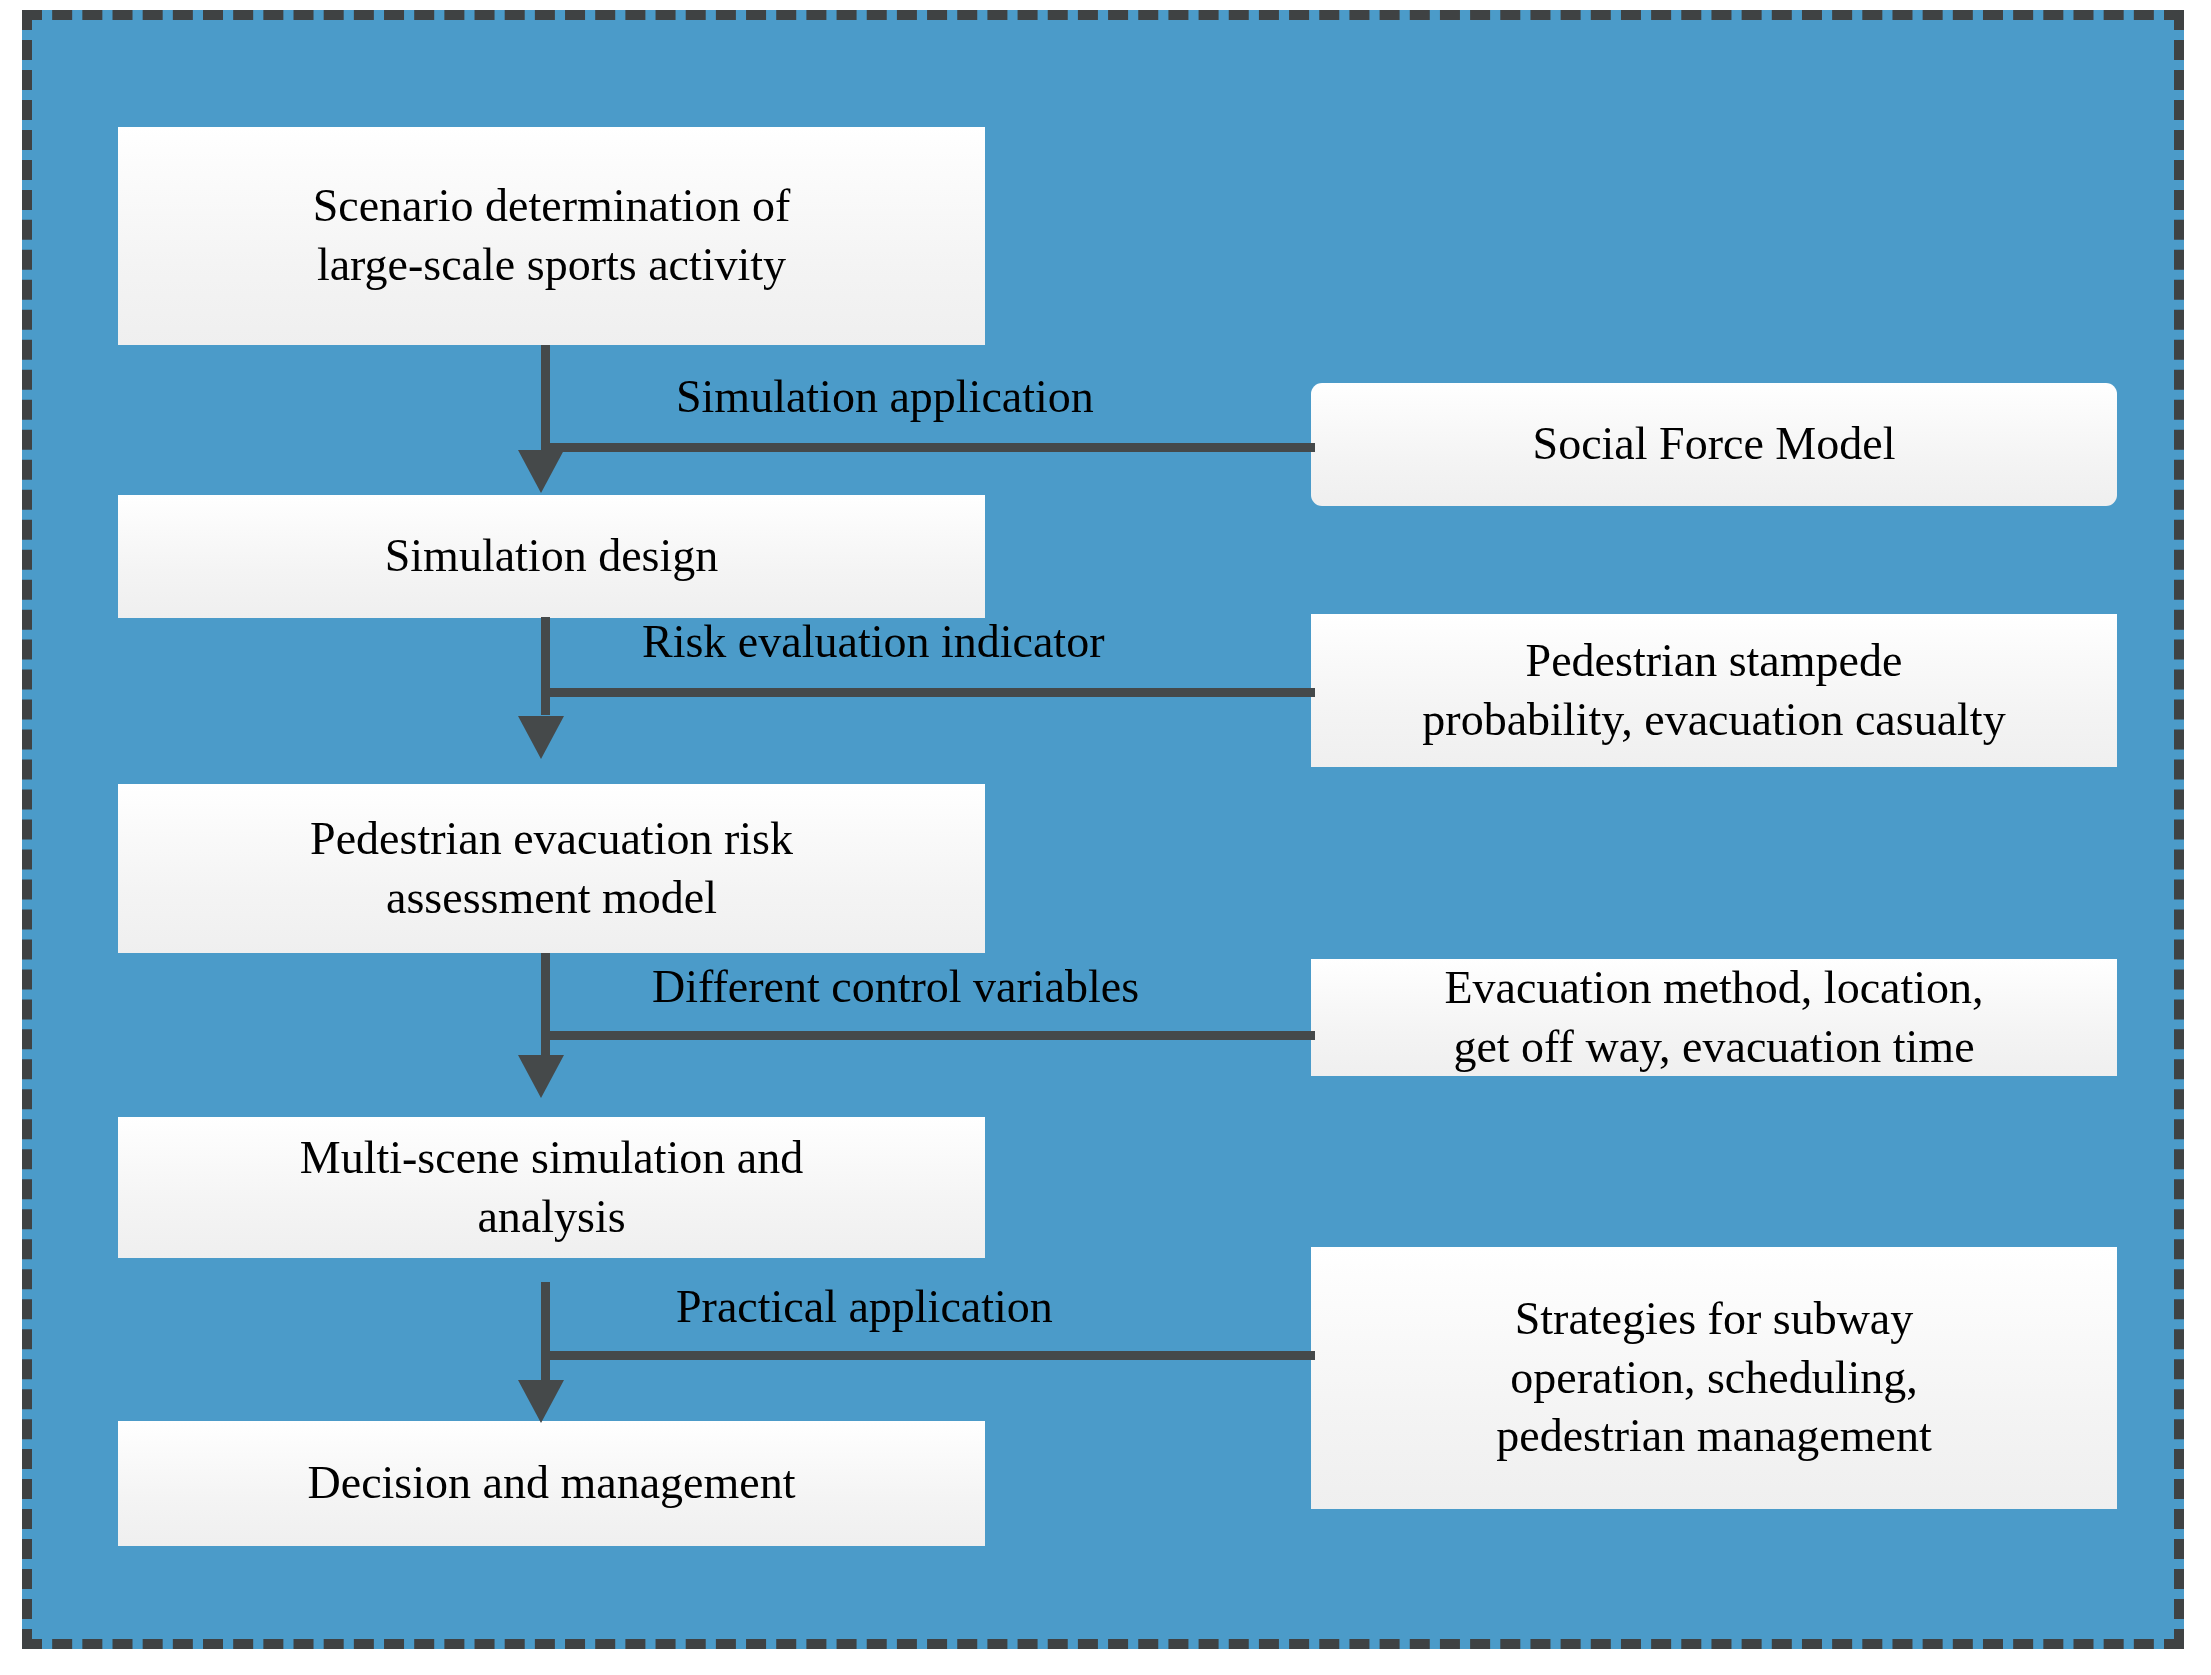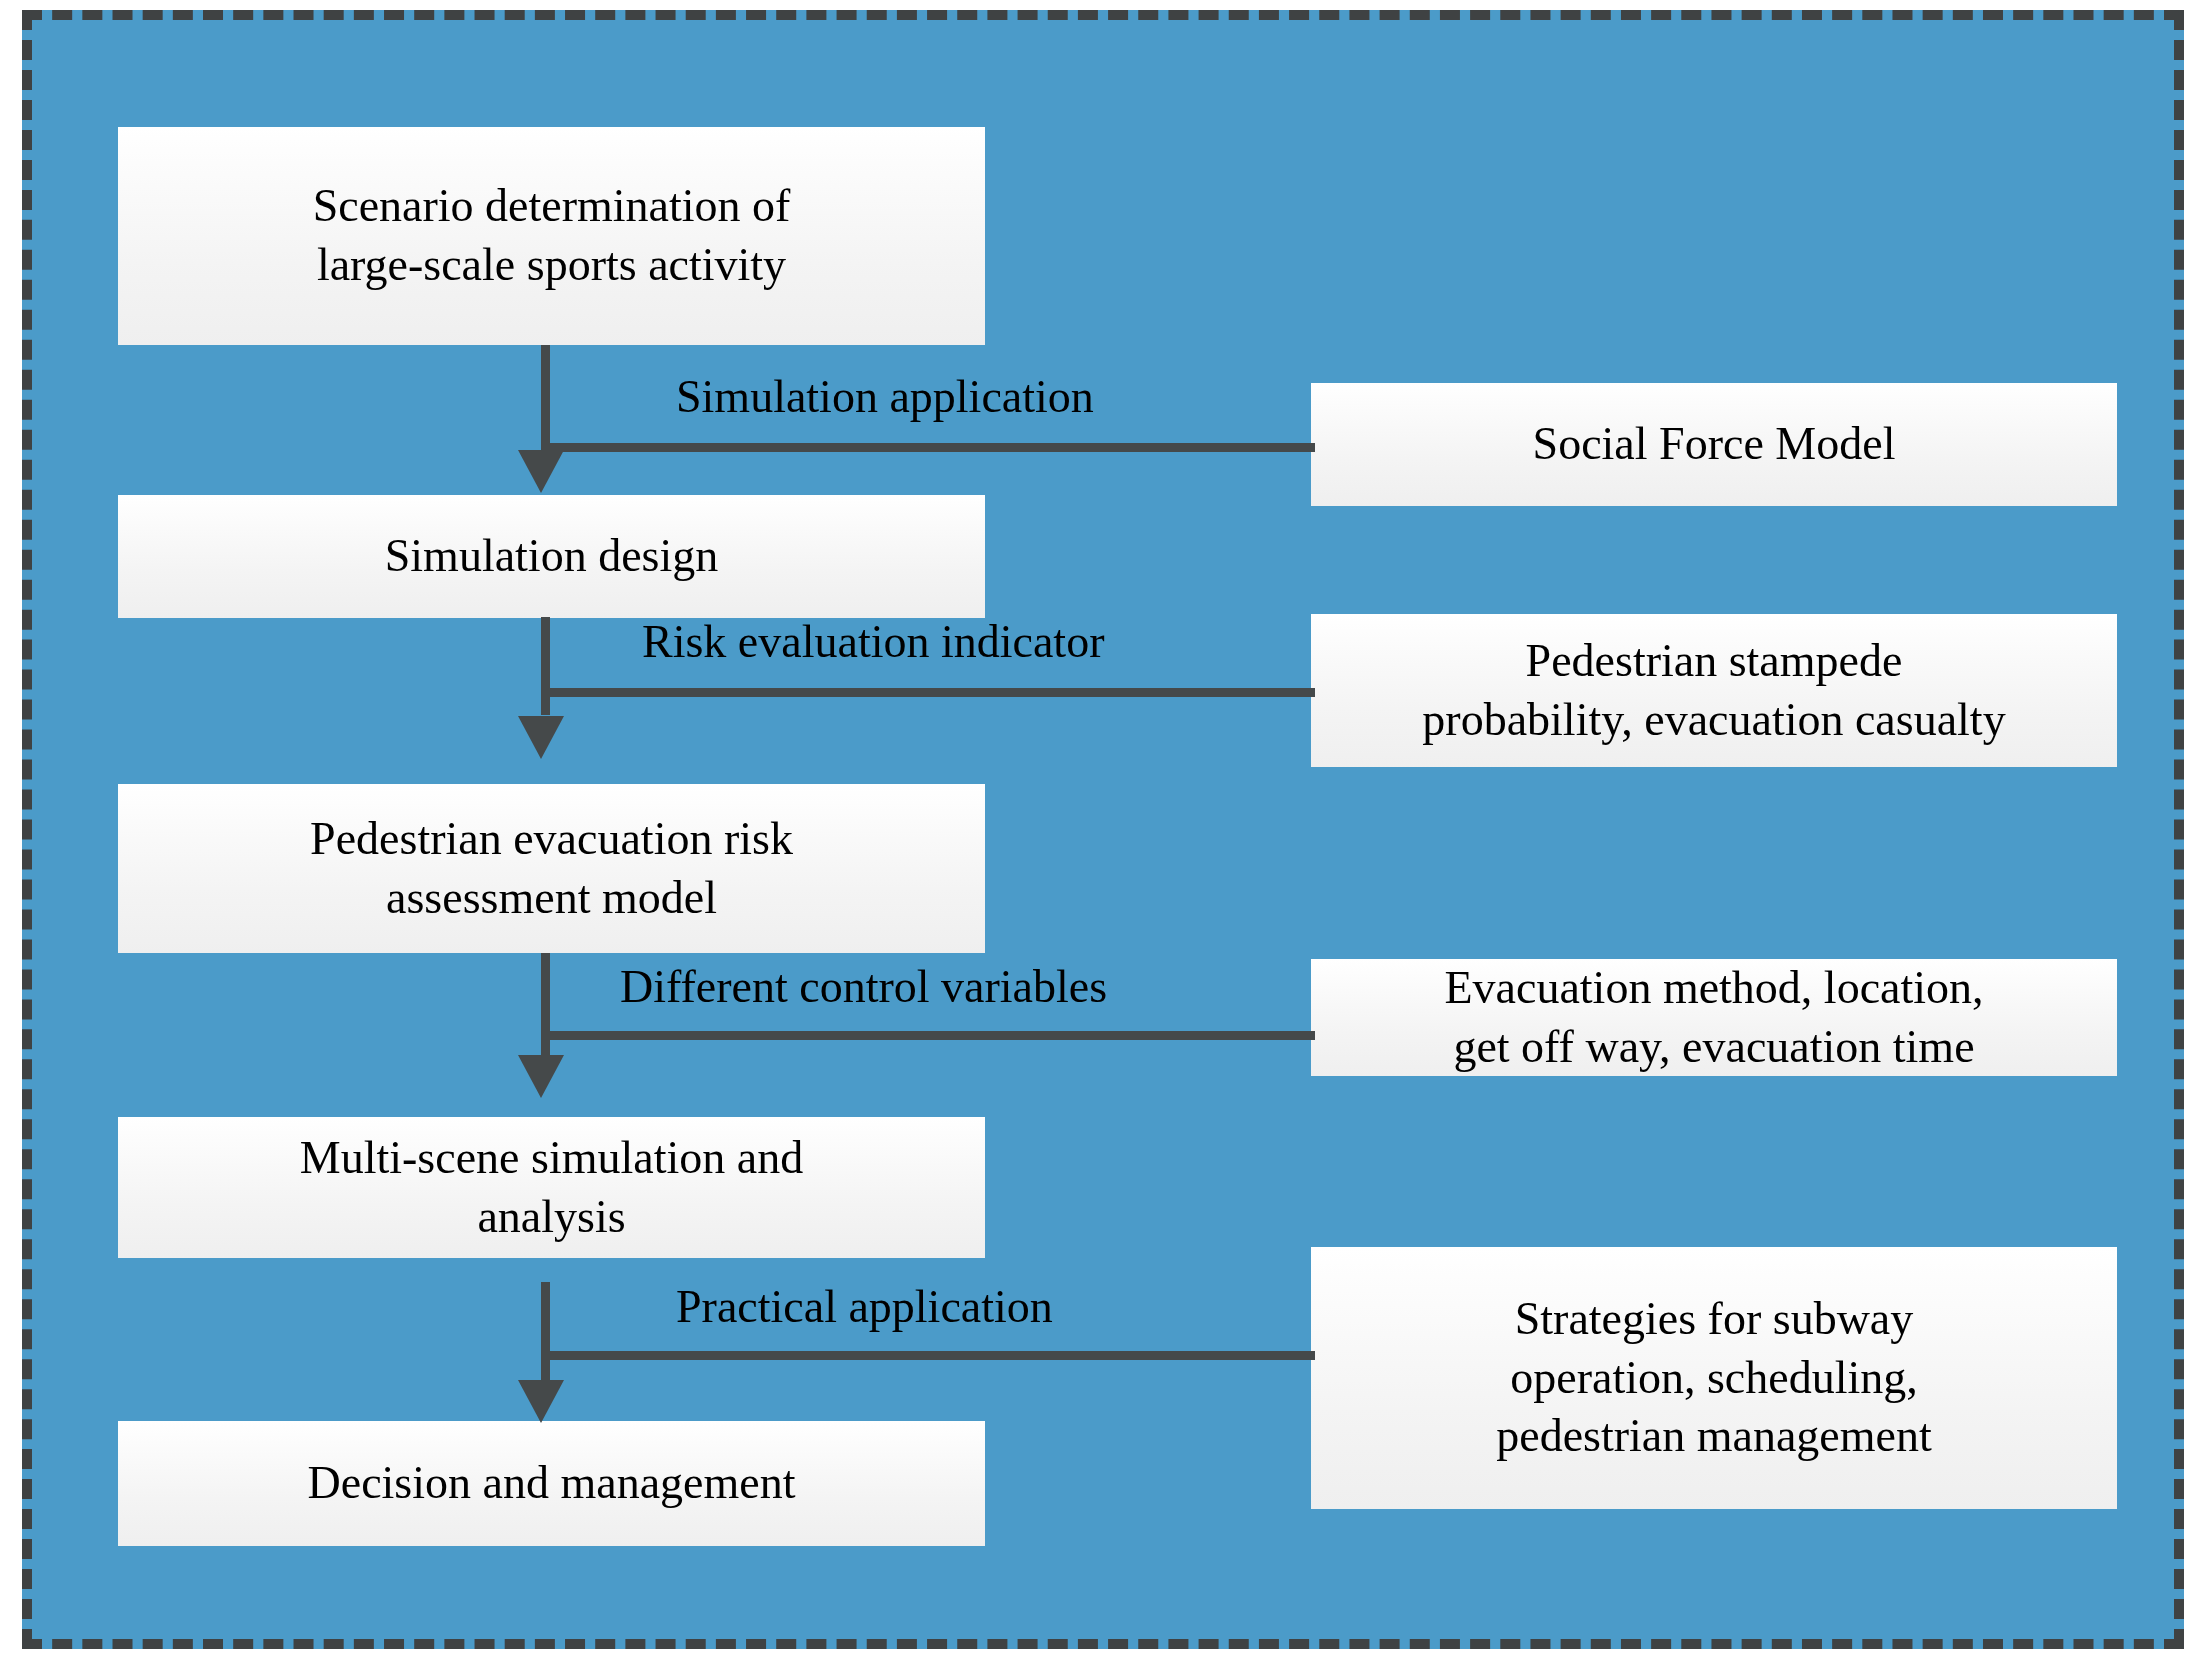--- a/index.html
+++ b/index.html
@@ -104,21 +104,21 @@
 
     <div class="node left" style="left:118px; top:1117px; width:867px; height:141px;align-items:center;">
       <span class="txt">Multi-scene simulation and
 analysis</span>
     </div>
 
     <div class="node left" style="left:118px; top:1421px; width:867px; height:125px;">
       <span class="txt">Decision and management</span>
     </div>
 
-    <div class="node right" style="left:1311px; top:383px; width:806px; height:123px;">
+    <div class="node right" style="left:1311px; top:383px; width:806px; height:123px;border-radius:11px;">
       <span class="txt">Social Force Model</span>
     </div>
 
     <div class="node right" style="left:1311px; top:614px; width:806px; height:153px;">
       <span class="txt">Pedestrian stampede
 probability, evacuation casualty</span>
     </div>
 
     <div class="node right" style="left:1311px; top:959px; width:806px; height:117px;">
       <span class="txt">Evacuation method, location,
@@ -137,21 +137,21 @@
     <div class="edge-label" style="left:676px; top:374px;">Simulation application</div>
 
     <div class="vline" style="left:541px; top:617px; width:8.8px; height:98px;"></div>
     <div class="arrowhead" style="left:518px; top:716px;"></div>
     <div class="hline" style="left:541px; top:688px; width:774px; height:8.8px;"></div>
     <div class="edge-label" style="left:642px; top:619px;">Risk evaluation indicator</div>
 
     <div class="vline" style="left:541px; top:953px; width:8.8px; height:102px;"></div>
     <div class="arrowhead" style="left:518px; top:1055px;"></div>
     <div class="hline" style="left:541px; top:1031px; width:774px; height:8.8px;"></div>
-    <div class="edge-label" style="left:620px; top:964px;">Different control variables</div>
+    <div class="edge-label" style="left:652px; top:964px;">Different control variables</div>
 
     <div class="vline" style="left:541px; top:1282px; width:8.8px; height:98px;"></div>
     <div class="arrowhead" style="left:518px; top:1380px;"></div>
     <div class="hline" style="left:541px; top:1351px; width:774px; height:8.8px;"></div>
     <div class="edge-label" style="left:676px; top:1284px;">Practical application</div>
 
   </div>
 </div>
 
 

